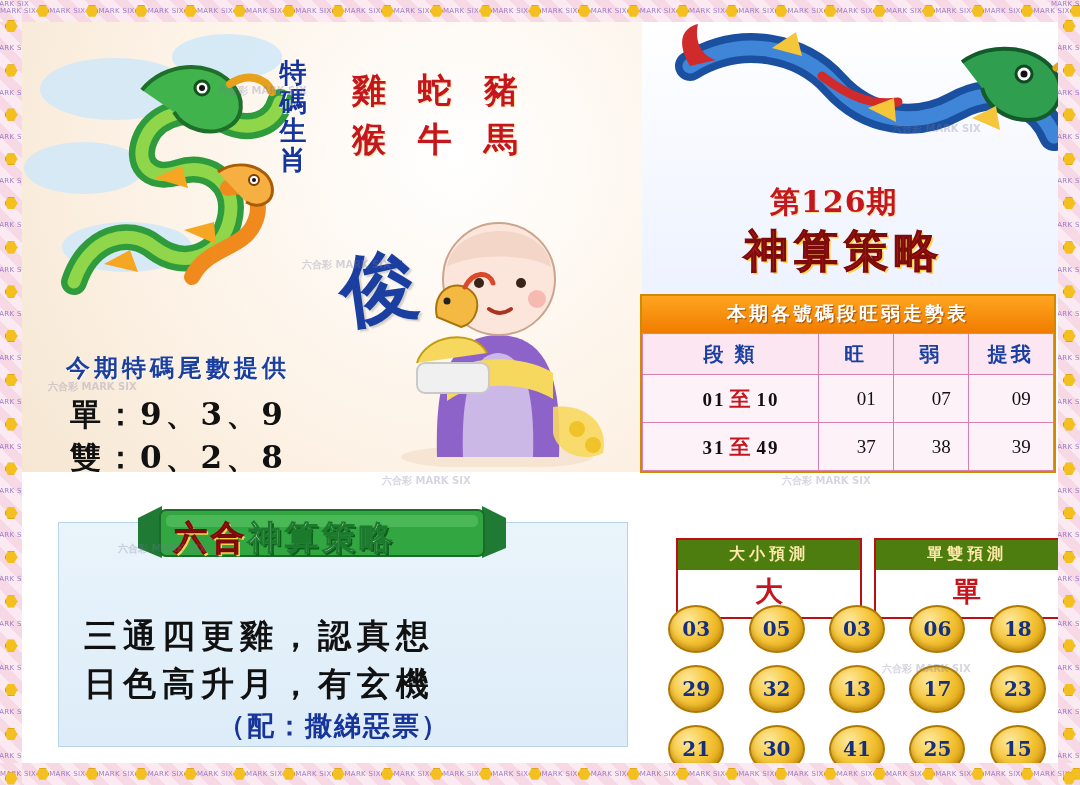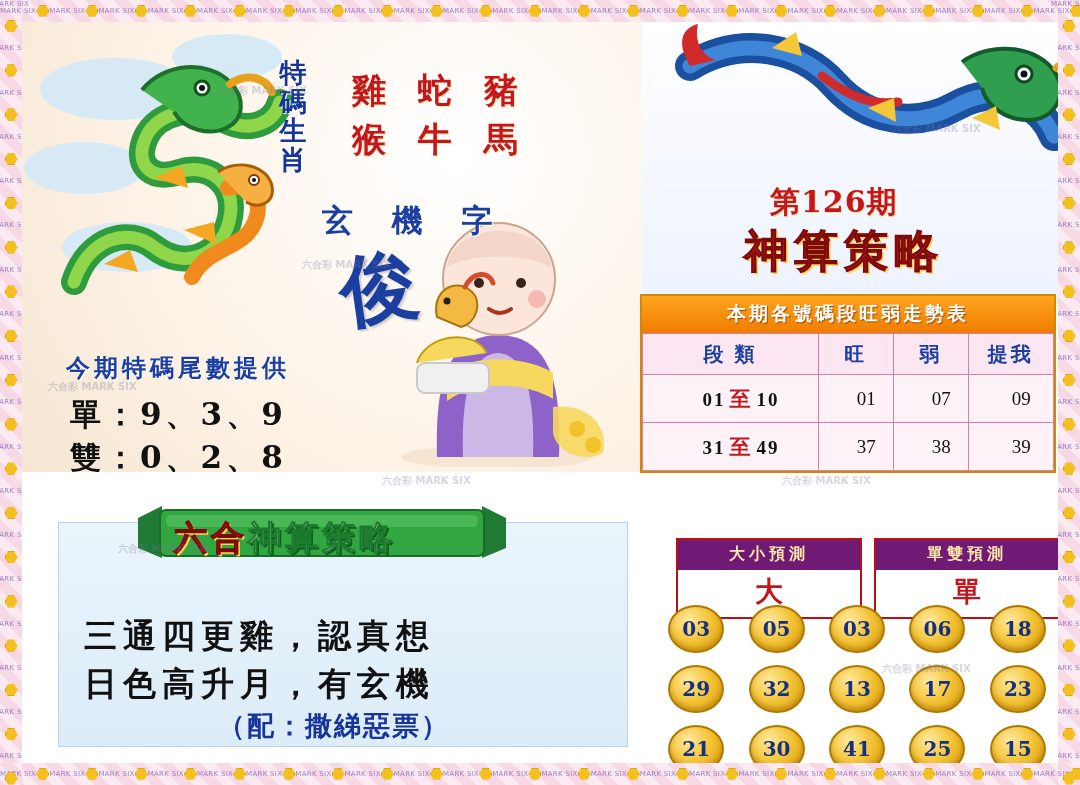--- a/index.html
+++ b/index.html
@@ -261,21 +261,21 @@
   .pred {
     position: absolute;
     width: 186px;
     border: 2px solid #bb0f15;
     box-sizing: border-box;
     background: #ffffff;
   }
   .pred.left  { left: 654px; top: 516px; }
   .pred.right { left: 852px; top: 516px; }
   .pred-head {
-    background: #701a75;
+    background: #4d7c0f;
     color: #ffe9a8;
     text-align: center;
     font-family: "DejaVu Serif", "Liberation Serif", serif;
     font-weight: bold;
     font-size: 16px;
     letter-spacing: 4px;
     padding: 4px 16px 5px;
   }
   .pred-val {
     background: #ffffff;
@@ -607,21 +607,20 @@
         <rect x="40" y="196" width="72" height="30" rx="8" fill="#f0f0f0" stroke="#c9c9c9" stroke-width="2"></rect>
         <path d="M40,196 C48,168 96,160 110,186" fill="#f7d85e" stroke="#c49c10" stroke-width="2"></path>
         <path d="M60,150 C54,124 78,110 94,124 C106,134 100,156 84,160 Z" fill="#f4b942" stroke="#a8740a" stroke-width="2"></path>
         <path d="M88,120 C96,104 112,104 116,116" fill="none" stroke="#d94a2b" stroke-width="5" stroke-linecap="round"></path>
         <circle cx="70" cy="134" r="3.5" fill="#222"></circle>
         <path d="M176,240 C210,236 232,258 226,286 C206,296 180,286 176,266 Z" fill="#f7d85e" opacity=".9"></path>
         <circle cx="200" cy="262" r="8" fill="#f0c32a"></circle>
         <circle cx="216" cy="278" r="8" fill="#f0c32a"></circle>
       </svg>
 
-      <div class="xuanji">玄 機 字</div>
       <div class="big-char">俊</div>
 
       <div class="tail-head">今期特碼尾數提供</div>
       <div class="tail-line l1">單：9、3、9</div>
       <div class="tail-line l2">雙：0、2、8</div>
 
       <div class="ovl big" style="left:196px; top:62px;">六合彩 MARK SIX</div>
       <div class="ovl big" style="left:280px; top:236px;">六合彩 MARK SIX</div>
       <div class="ovl big" style="left:26px; top:358px;">六合彩 MARK SIX</div>
     </div>

